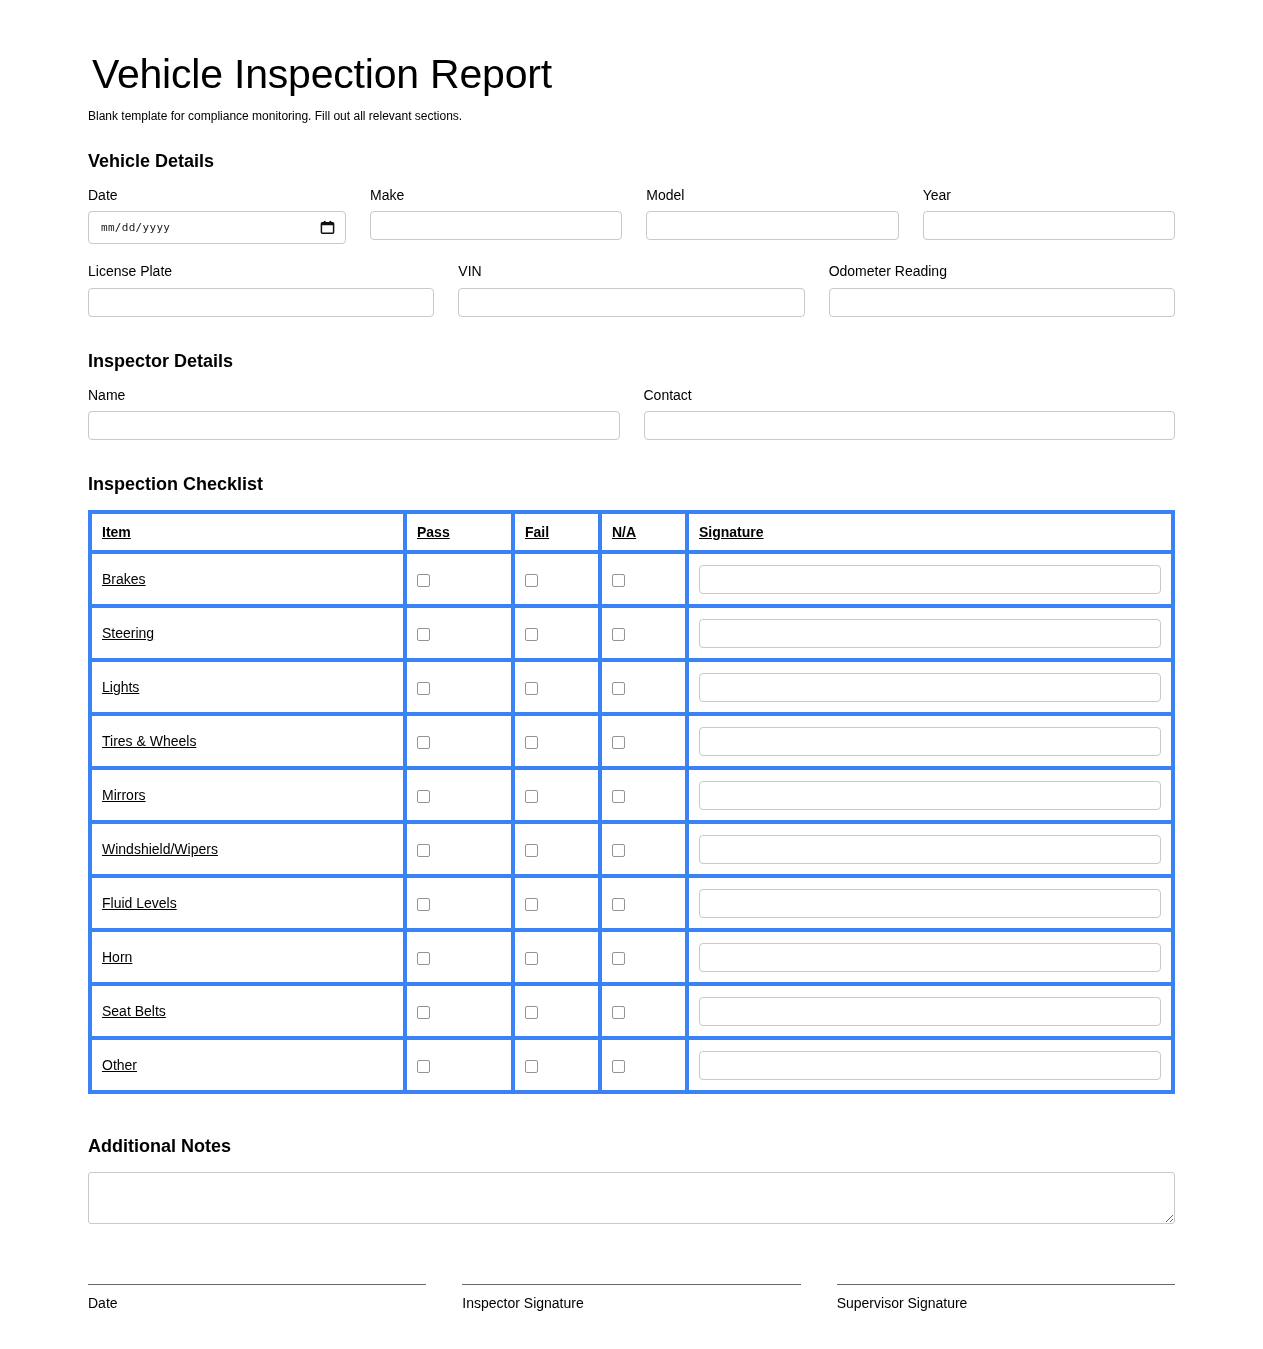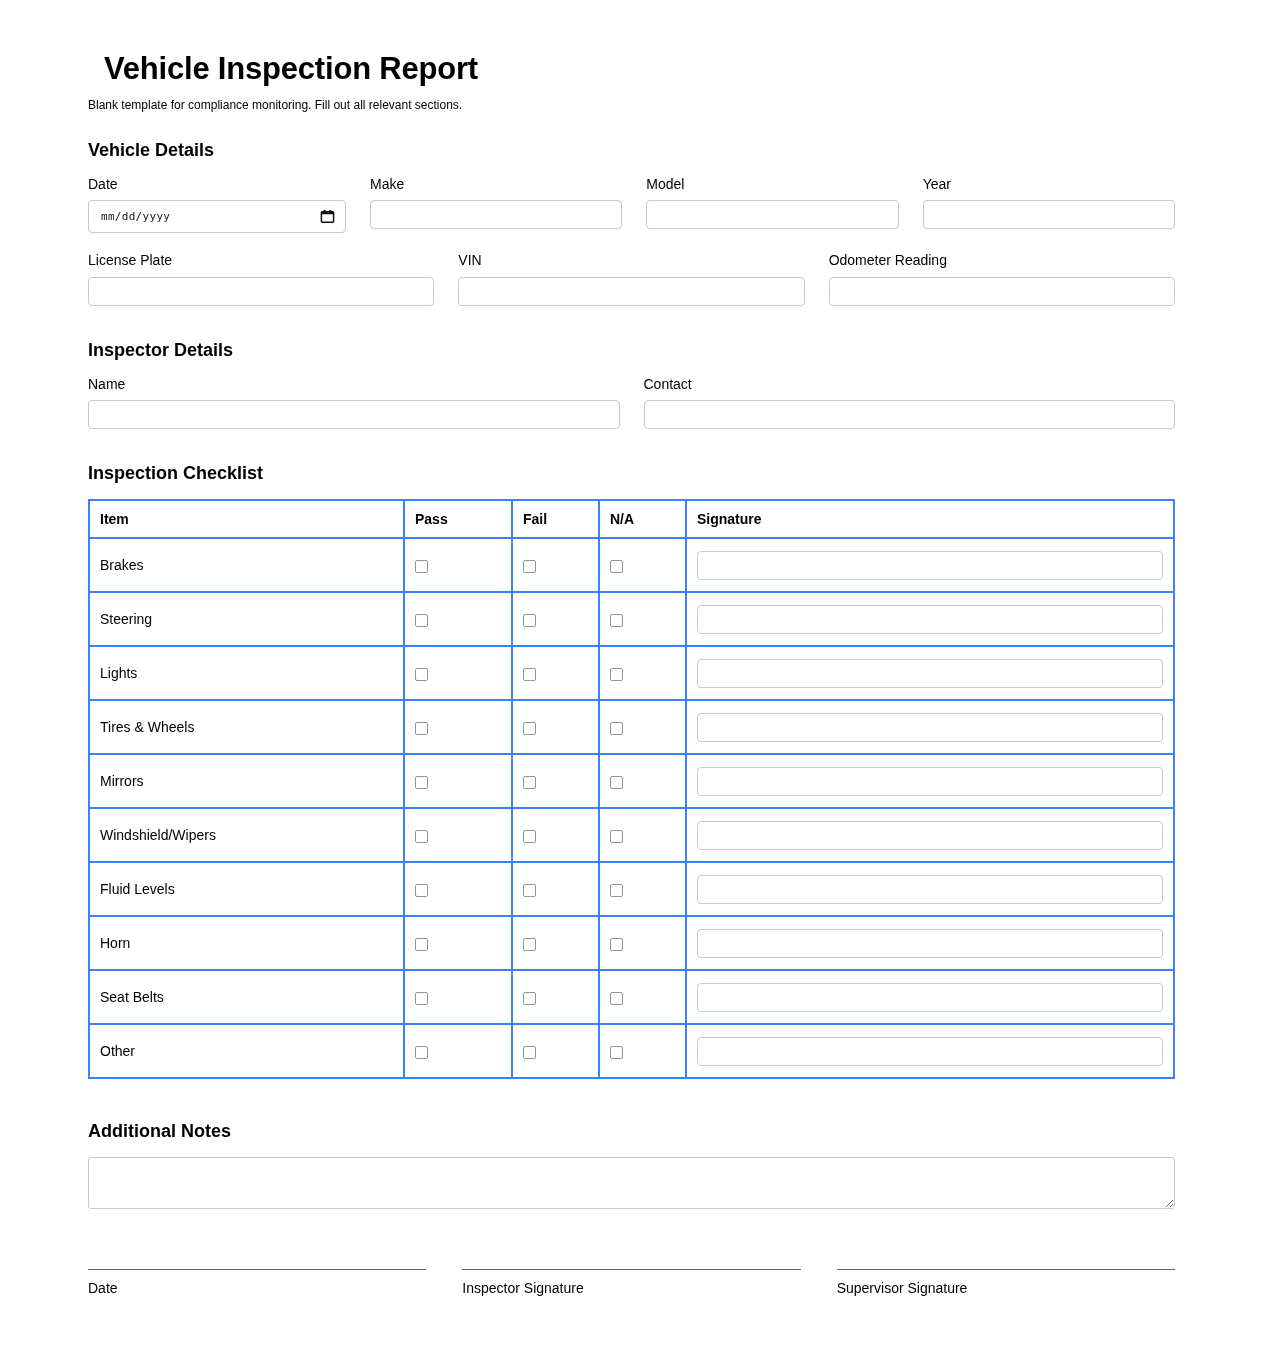--- a/index.html
+++ b/index.html
@@ -15,24 +15,24 @@
     color: #000000;
     overflow: hidden;
   }
   .page {
     padding: 52px 88px 0 88px;
     width: 1263px;
   }
 
   
   .doc-title {
-    font-size: 31px;
-    font-weight: bold;
+    font-size: 41px;
+    font-weight: normal;
     line-height: 1.1;
-    margin: 0 0 12px 16px;
+    margin: 0 0 12px 4px;
     letter-spacing: -0.2px;
   }
   .doc-subtitle {
     font-size: 12px;
     font-weight: normal;
     margin: 0 0 26px 0;
     line-height: 1.3;
   }
 
   
@@ -108,23 +108,24 @@
 
   
   table.checklist {
     border-collapse: collapse;
     width: 100%;
     table-layout: fixed;
     border: 1px solid #c2c2c2;
   }
   table.checklist th,
   table.checklist td {
-    border: 2px solid #3b82f6;
+    border: 4px solid #3b82f6;
     text-align: left;
     vertical-align: middle;
+    text-decoration: underline;
   }
   table.checklist th {
     font-size: 14px;
     font-weight: bold;
     padding: 10px 10px;
     height: 34px;
   }
   table.checklist td {
     font-size: 14px;
     padding: 10px 10px;

